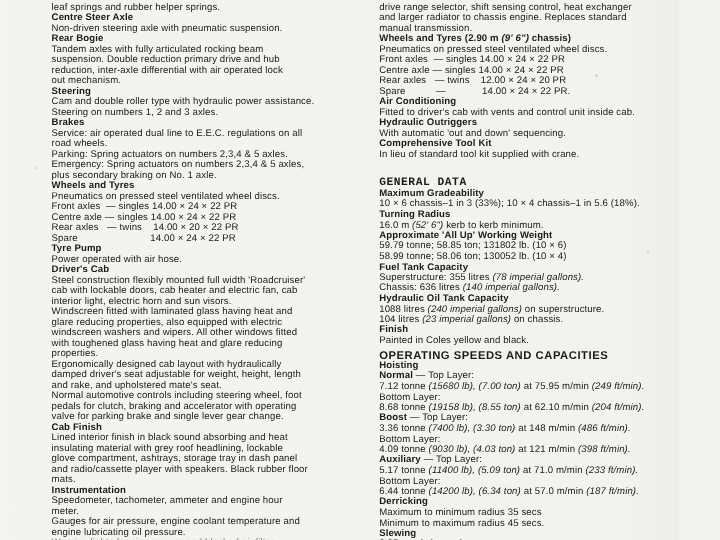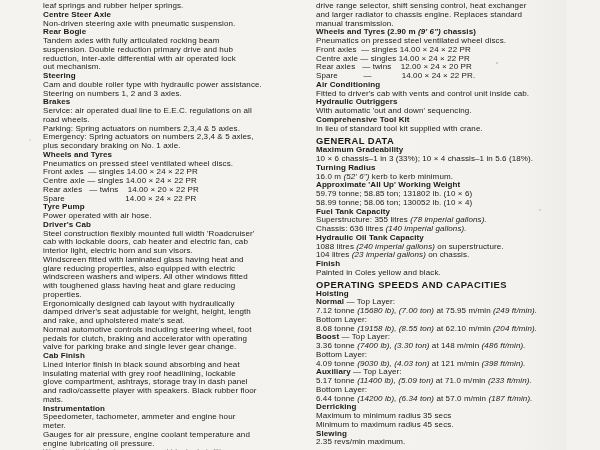--- a/index.html
+++ b/index.html
@@ -37,21 +37,21 @@
   .line { height: 8.75px; overflow: visible; }
   .b { font-weight: bold; text-align: right; }
   .i { font-style: italic; }
   .faint { opacity: 0.55; }
   .big {
     height: 10px;
     line-height: 10px;
     font-size: 9.4px;
     letter-spacing: 0.45px;
   }
-  .big.gap3 { margin-top: 3px; }
+  .big.gap3 { margin-top: 14px; font-family: Liberation Mono, monospace; }
   .big.gap2 { margin-top: 2px; }
 </style>
 </head>
 <body>
 
 <div class="page">
   <div class="col col-left"><div class="line"><span>leaf springs and rubber helper springs.</span></div><div class="line"><span class="b">Centre Steer Axle</span></div><div class="line"><span>Non-driven steering axle with pneumatic suspension.</span></div><div class="line"><span class="b">Rear Bogie</span></div><div class="line"><span>Tandem axles with fully articulated rocking beam</span></div><div class="line"><span>suspension. Double reduction primary drive and hub</span></div><div class="line"><span>reduction, inter-axle differential with air operated lock</span></div><div class="line"><span>out mechanism.</span></div><div class="line"><span class="b">Steering</span></div><div class="line"><span>Cam and double roller type with hydraulic power assistance.</span></div><div class="line"><span>Steering on numbers 1, 2 and 3 axles.</span></div><div class="line"><span class="b">Brakes</span></div><div class="line"><span>Service: air operated dual line to E.E.C. regulations on all</span></div><div class="line"><span>road wheels.</span></div><div class="line"><span>Parking: Spring actuators on numbers 2,3,4 &amp; 5 axles.</span></div><div class="line"><span>Emergency: Spring actuators on numbers 2,3,4 &amp; 5 axles,</span></div><div class="line"><span>plus secondary braking on No. 1 axle.</span></div><div class="line"><span class="b">Wheels and Tyres</span></div><div class="line"><span>Pneumatics on pressed steel ventilated wheel discs.</span></div><div class="line"><span>Front axles  — singles 14.00 × 24 × 22 PR</span></div><div class="line"><span>Centre axle — singles 14.00 × 24 × 22 PR</span></div><div class="line"><span>Rear axles   — twins    14.00 × 20 × 22 PR</span></div><div class="line"><span>Spare                          14.00 × 24 × 22 PR</span></div><div class="line"><span class="b">Tyre Pump</span></div><div class="line"><span>Power operated with air hose.</span></div><div class="line"><span class="b">Driver's Cab</span></div><div class="line"><span>Steel construction flexibly mounted full width 'Roadcruiser'</span></div><div class="line"><span>cab with lockable doors, cab heater and electric fan, cab</span></div><div class="line"><span>interior light, electric horn and sun visors.</span></div><div class="line"><span>Windscreen fitted with laminated glass having heat and</span></div><div class="line"><span>glare reducing properties, also equipped with electric</span></div><div class="line"><span>windscreen washers and wipers. All other windows fitted</span></div><div class="line"><span>with toughened glass having heat and glare reducing</span></div><div class="line"><span>properties.</span></div><div class="line"><span>Ergonomically designed cab layout with hydraulically</span></div><div class="line"><span>damped driver's seat adjustable for weight, height, length</span></div><div class="line"><span>and rake, and upholstered mate's seat.</span></div><div class="line"><span>Normal automotive controls including steering wheel, foot</span></div><div class="line"><span>pedals for clutch, braking and accelerator with operating</span></div><div class="line"><span>valve for parking brake and single lever gear change.</span></div><div class="line"><span class="b">Cab Finish</span></div><div class="line"><span>Lined interior finish in black sound absorbing and heat</span></div><div class="line"><span>insulating material with grey roof headlining, lockable</span></div><div class="line"><span>glove compartment, ashtrays, storage tray in dash panel</span></div><div class="line"><span>and radio/cassette player with speakers. Black rubber floor</span></div><div class="line"><span>mats.</span></div><div class="line"><span class="b">Instrumentation</span></div><div class="line"><span>Speedometer, tachometer, ammeter and engine hour</span></div><div class="line"><span>meter.</span></div><div class="line"><span>Gauges for air pressure, engine coolant temperature and</span></div><div class="line"><span>engine lubricating oil pressure.</span></div><div class="line"><span class="faint">Warning lights for air pressure and blocked air filter.</span></div></div>
   <div class="col col-right"><div class="line"><span>drive range selector, shift sensing control, heat exchanger</span></div><div class="line"><span>and larger radiator to chassis engine. Replaces standard</span></div><div class="line"><span>manual transmission.</span></div><div class="line"><span class="b">Wheels and Tyres (2.90 m </span><span class="b i">(9' 6")</span><span class="b"> chassis)</span></div><div class="line"><span>Pneumatics on pressed steel ventilated wheel discs.</span></div><div class="line"><span>Front axles  — singles 14.00 × 24 × 22 PR</span></div><div class="line"><span>Centre axle — singles 14.00 × 24 × 22 PR</span></div><div class="line"><span>Rear axles   — twins    12.00 × 24 × 20 PR</span></div><div class="line"><span>Spare           —             14.00 × 24 × 22 PR.</span></div><div class="line"><span class="b">Air Conditioning</span></div><div class="line"><span>Fitted to driver's cab with vents and control unit inside cab.</span></div><div class="line"><span class="b">Hydraulic Outriggers</span></div><div class="line"><span>With automatic 'out and down' sequencing.</span></div><div class="line"><span class="b">Comprehensive Tool Kit</span></div><div class="line"><span>In lieu of standard tool kit supplied with crane.</span></div><div class="line big gap3"><span class="b">GENERAL DATA</span></div><div class="line"><span class="b">Maximum Gradeability</span></div><div class="line"><span>10 × 6 chassis–1 in 3 (33%); 10 × 4 chassis–1 in 5.6 (18%).</span></div><div class="line"><span class="b">Turning Radius</span></div><div class="line"><span>16.0 m </span><span class="i">(52' 6")</span><span> kerb to kerb minimum.</span></div><div class="line"><span class="b">Approximate 'All Up' Working Weight</span></div><div class="line"><span>59.79 tonne; 58.85 ton; 131802 lb. (10 × 6)</span></div><div class="line"><span>58.99 tonne; 58.06 ton; 130052 lb. (10 × 4)</span></div><div class="line"><span class="b">Fuel Tank Capacity</span></div><div class="line"><span>Superstructure: 355 litres </span><span class="i">(78 imperial gallons).</span></div><div class="line"><span>Chassis: 636 litres </span><span class="i">(140 imperial gallons).</span></div><div class="line"><span class="b">Hydraulic Oil Tank Capacity</span></div><div class="line"><span>1088 litres </span><span class="i">(240 imperial gallons)</span><span> on superstructure.</span></div><div class="line"><span>104 litres </span><span class="i">(23 imperial gallons)</span><span> on chassis.</span></div><div class="line"><span class="b">Finish</span></div><div class="line"><span>Painted in Coles yellow and black.</span></div><div class="line big gap2"><span class="b">OPERATING SPEEDS AND CAPACITIES</span></div><div class="line"><span class="b">Hoisting</span></div><div class="line"><span class="b">Normal</span><span> — Top Layer:</span></div><div class="line"><span>7.12 tonne </span><span class="i">(15680 lb),</span><span> </span><span class="i">(7.00 ton)</span><span> at 75.95 m/min </span><span class="i">(249 ft/min).</span></div><div class="line"><span>Bottom Layer:</span></div><div class="line"><span>8.68 tonne </span><span class="i">(19158 lb),</span><span> </span><span class="i">(8.55 ton)</span><span> at 62.10 m/min </span><span class="i">(204 ft/min).</span></div><div class="line"><span class="b">Boost</span><span> — Top Layer:</span></div><div class="line"><span>3.36 tonne </span><span class="i">(7400 lb),</span><span> </span><span class="i">(3.30 ton)</span><span> at 148 m/min </span><span class="i">(486 ft/min).</span></div><div class="line"><span>Bottom Layer:</span></div><div class="line"><span>4.09 tonne </span><span class="i">(9030 lb),</span><span> </span><span class="i">(4.03 ton)</span><span> at 121 m/min </span><span class="i">(398 ft/min).</span></div><div class="line"><span class="b">Auxiliary</span><span> — Top Layer:</span></div><div class="line"><span>5.17 tonne </span><span class="i">(11400 lb),</span><span> </span><span class="i">(5.09 ton)</span><span> at 71.0 m/min </span><span class="i">(233 ft/min).</span></div><div class="line"><span>Bottom Layer:</span></div><div class="line"><span>6.44 tonne </span><span class="i">(14200 lb),</span><span> </span><span class="i">(6.34 ton)</span><span> at 57.0 m/min </span><span class="i">(187 ft/min).</span></div><div class="line"><span class="b">Derricking</span></div><div class="line"><span>Maximum to minimum radius 35 secs</span></div><div class="line"><span>Minimum to maximum radius 45 secs.</span></div><div class="line"><span class="b">Slewing</span></div><div class="line"><span>2.35 revs/min maximum.</span></div></div>
 </div>
 

